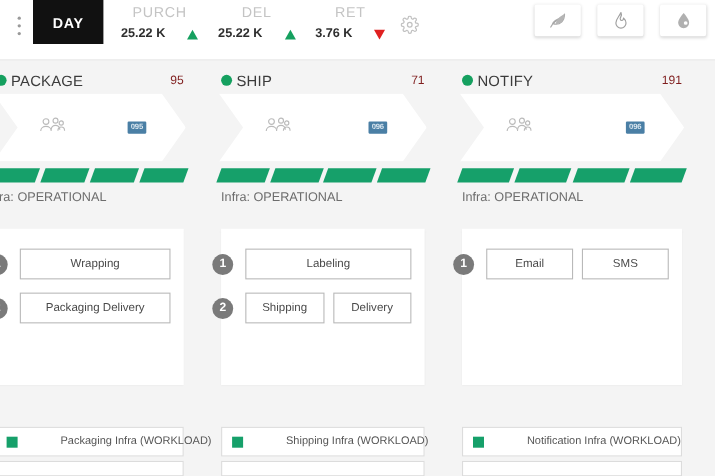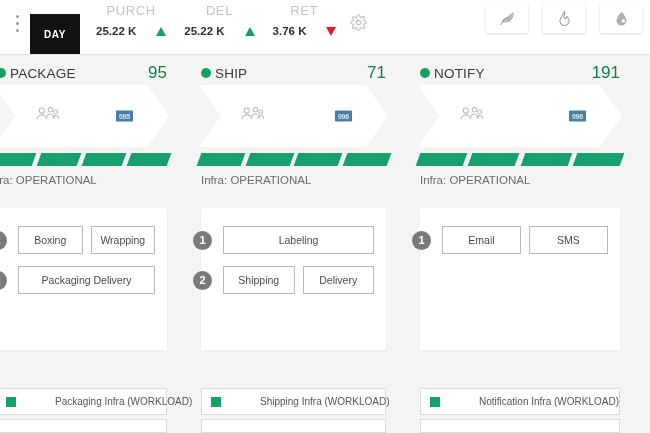--- a/index.html
+++ b/index.html
@@ -22,28 +22,28 @@
   .kebab {
     width: 26px; height: 40px;
     display: flex; flex-direction: column;
     align-items: center; justify-content: center;
     gap: 4px;
     margin-left: 4px; margin-top: 3px;
   }
   .kebab i { width: 3px; height: 3px; border-radius: 50%; background: #9a9a9a; display:block; }
 
   .day-btn {
-    width: 50px; height: 40px;
+    width: 64px; height: 40px;
     background: #111111;
     color: #ffffff;
-    font-size: 10px;
+    font-size: 13px;
     font-weight: bold;
     letter-spacing: .6px;
     display: flex; align-items: center; justify-content: center;
-    margin-top: 14px;
+    margin-top: 0;
   }
 
   .stats { display: flex; align-items: flex-start; margin-left: 16px; margin-top: 2px; }
   .stat { display: flex; flex-direction: column; align-items: center; margin-right: 18px; }
   .stat-label {
     font-size: 13px; color: #c4c4c4; letter-spacing: .6px; font-weight: 400;
     line-height: 18px;
   }
   .stat-val {
     display: flex; align-items: center; gap: 20px;
@@ -93,21 +93,21 @@
   .col-head {
     display: flex; align-items: center;
     padding: 12px 10px 6px 10px;
     height: 30px;
   }
   .dot { width: 10px; height: 10px; border-radius: 50%; background: #15a05f; flex: 0 0 auto; }
   .col-title {
     font-size: 13.5px; color: #3b3b3b; letter-spacing: .2px;
     margin-left: 4px; white-space: nowrap;
   }
-  .col-count { margin-left: auto; font-size: 17px; color: #15803d; }
+  .col-count { margin-left: auto; font-size: 11px; color: #7f1d1d; }
 
   
   .chev-wrap { position: relative; height: 62px; padding: 0 8px; }
   .chev {
     position: relative;
     height: 62px;
     background: #ffffff;
     clip-path: polygon(0 0, calc(100% - 22px) 0, 100% 50%, calc(100% - 22px) 100%, 0 100%, 22px 50%);
     display: flex; align-items: center;
     box-shadow: 0 1px 2px rgba(0,0,0,.05);
@@ -276,21 +276,20 @@
       <span class="bar"></span>
       <span class="bar"></span>
       <span class="bar"></span>
     </div>
     <div class="infra-status">fra: OPERATIONAL</div>
 
     <div class="panel">
       <div class="prow">
         <span class="pnum">1</span>
         <span class="chips">
-          <span class="chip">Boxing</span>
           <span class="chip">Wrapping</span>
         </span>
       </div>
       <div class="prow">
         <span class="pnum">2</span>
         <span class="chips">
           <span class="chip">Packaging Delivery</span>
         </span>
       </div>
     </div>

